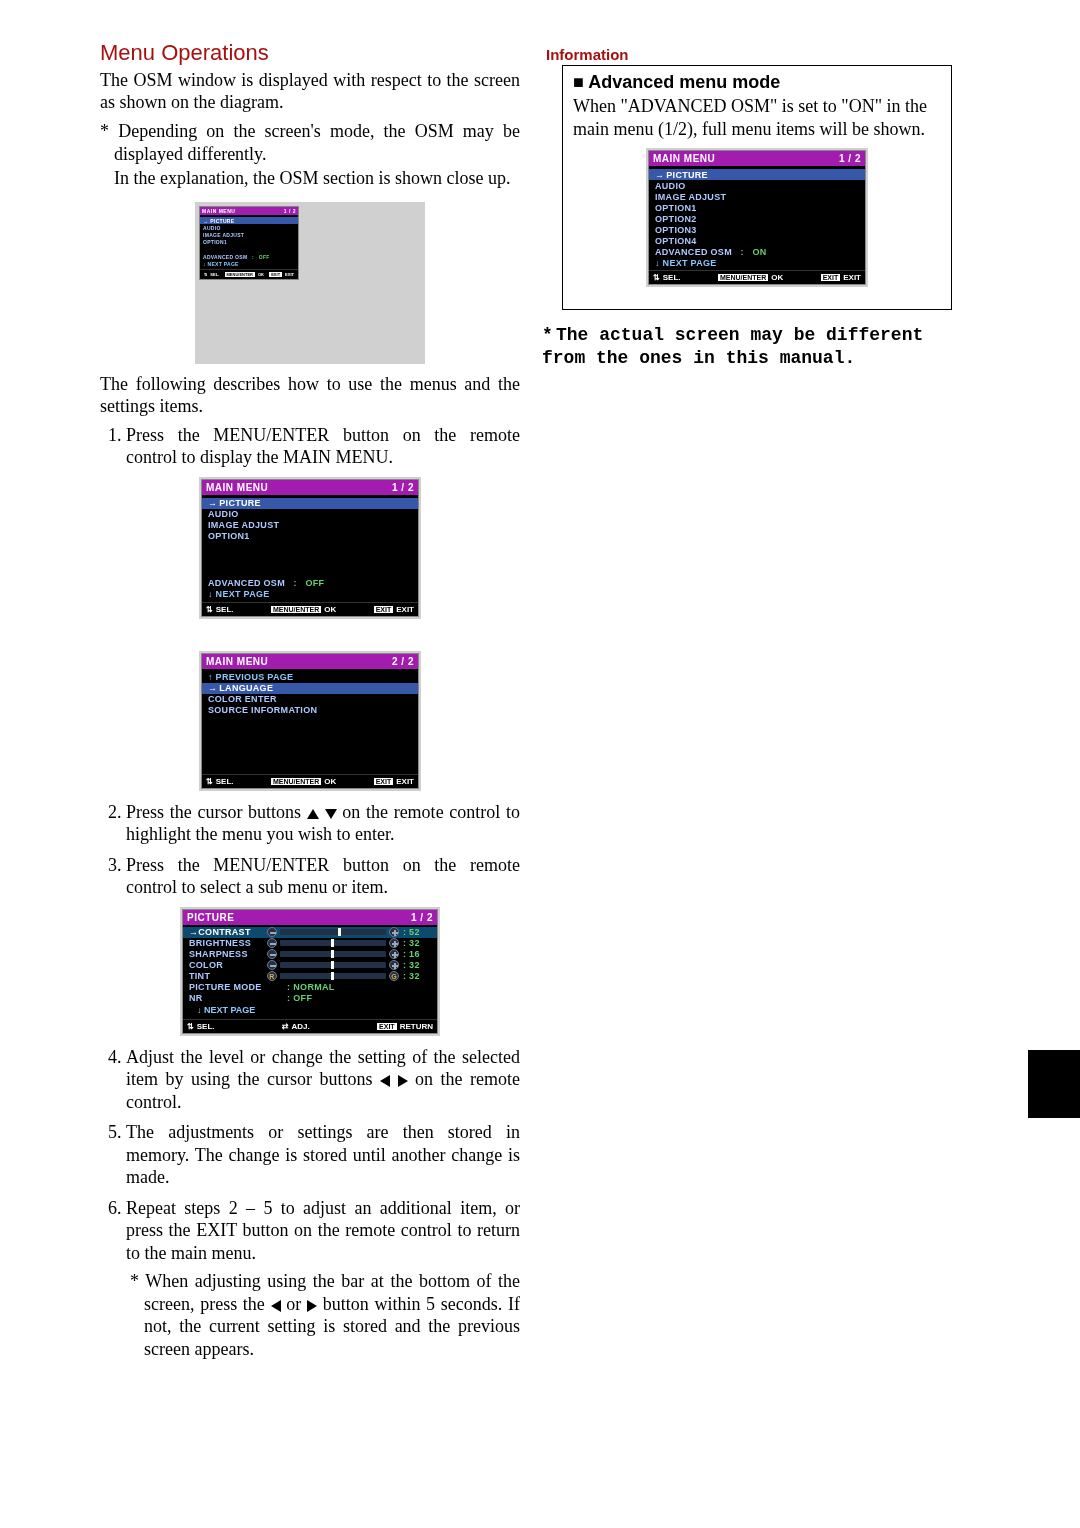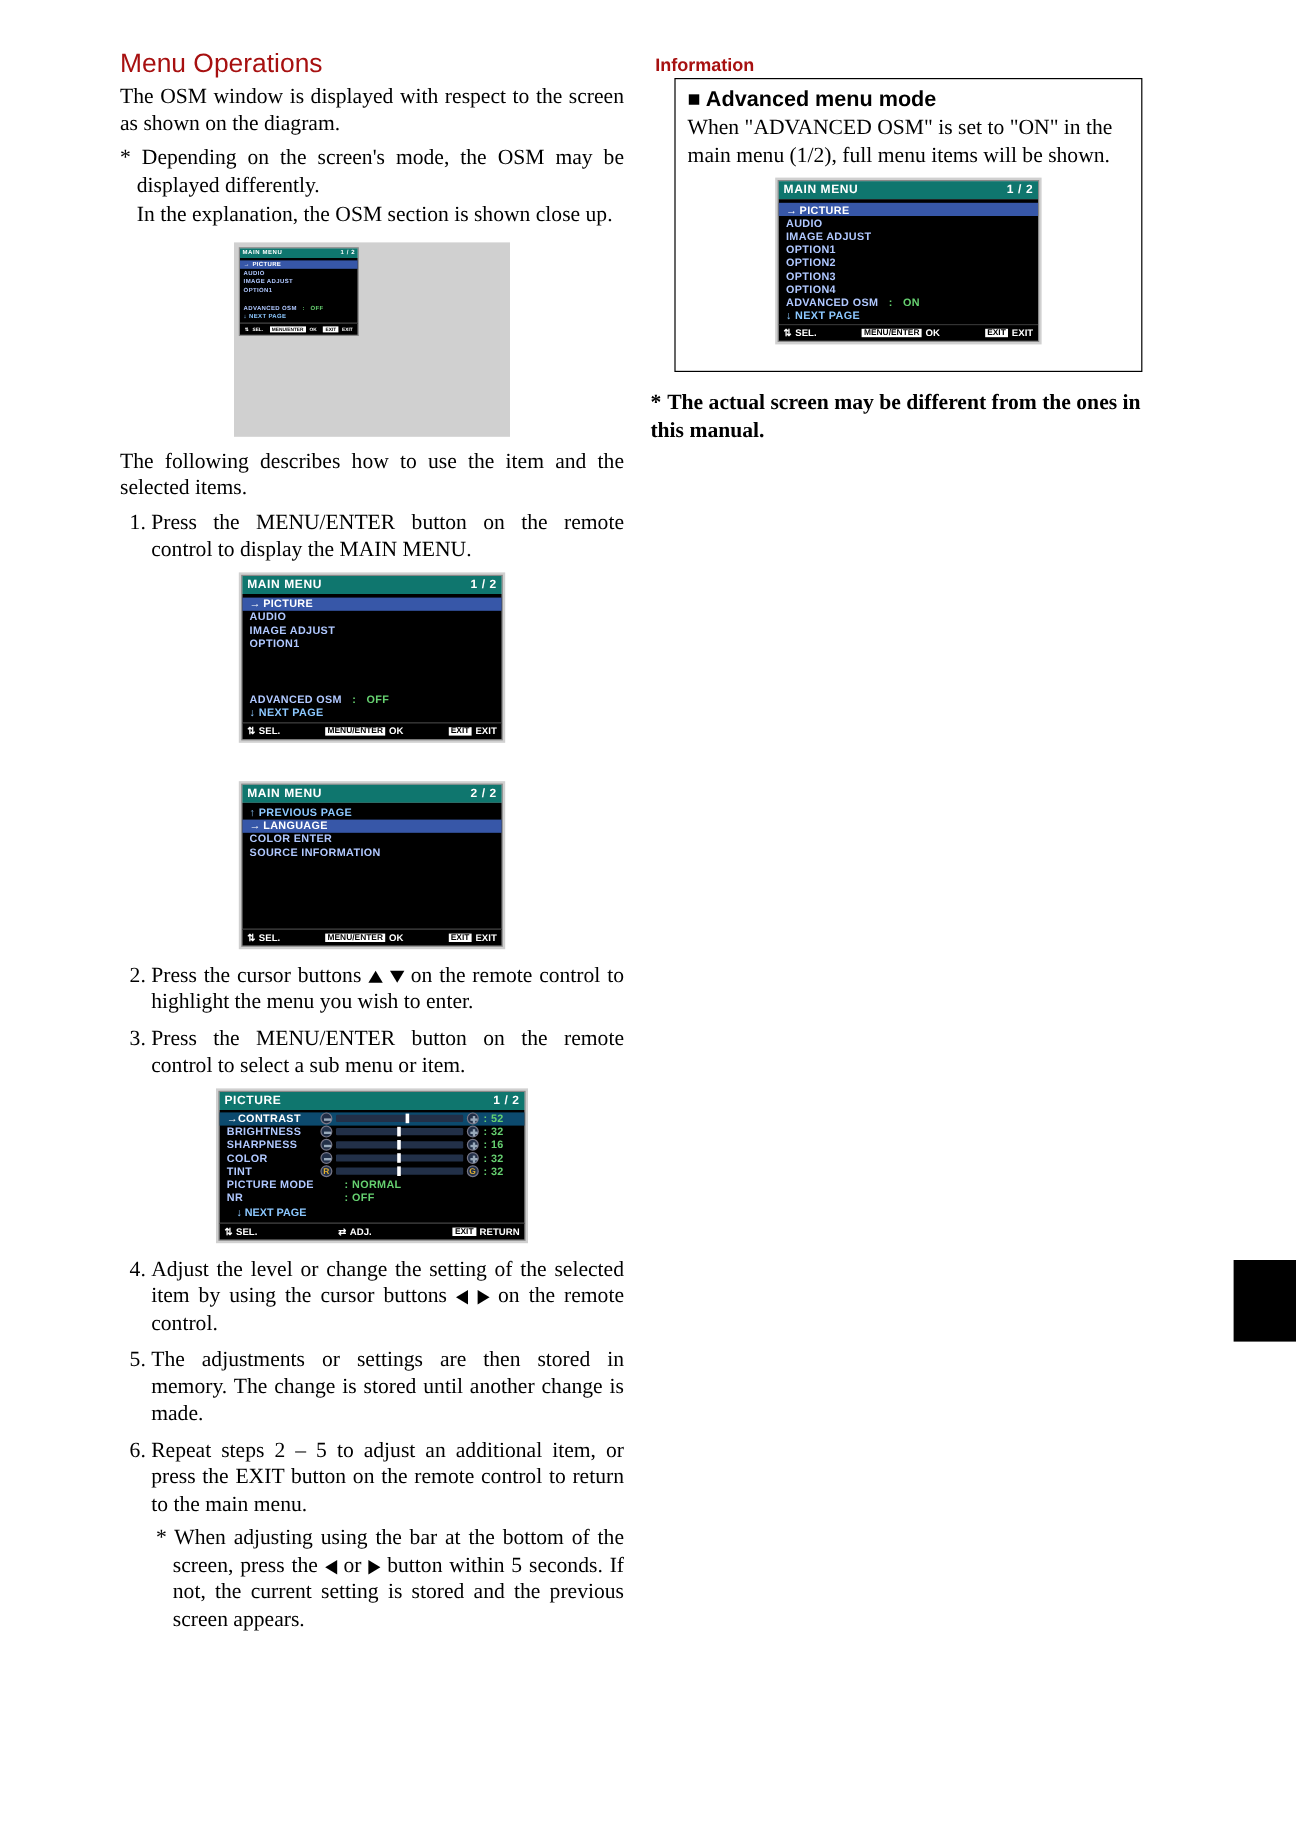--- a/index.html
+++ b/index.html
@@ -20,29 +20,29 @@
     ol.steps { padding-left: 26px; margin: 4px 0; }
     ol.steps li { font-size: 18px; line-height: 1.25; text-align: justify; margin-bottom: 8px; }
     .substep { font-size: 18px; line-height: 1.25; text-align: justify; margin-left: 18px; }
     .substep::before { content: "* "; margin-left: -14px; }
     .note-box { background: #bdbdbd; padding: 6px 10px; font-size: 18px; font-style: italic; line-height: 1.2; }
     .note-box .label { font-family: Arial, Helvetica, sans-serif; font-weight: 900; font-style: normal; }
     .info-box { border: 1px solid #000; padding: 6px 10px 12px 10px; margin-left: 20px; }
     .sub-h { font-family: Arial, Helvetica, sans-serif; font-weight: bold; font-size: 18px; margin: 0 0 2px 0; }
     .sub-h::before { content: "■ "; }
     .info-body { font-size: 18px; line-height: 1.25; margin: 0 0 8px 0; }
-    .bold-notice { font-family: Liberation Serif, serif; font-weight: bold; font-size: 18px; line-height: 1.25; margin-top: 14px; }
+    .bold-notice { font-family: Liberation Mono, monospace; font-weight: bold; font-size: 18px; line-height: 1.25; margin-top: 14px; }
     .bold-notice .ast { display: inline-block; width: 14px; }
 
     
     .osm-wrap { display: flex; justify-content: center; margin: 8px 0 10px 0; }
     .osm-outer { background: #d0d0d0; padding: 2px; }
     .osm-outer.big { width: 222px; }
     .osm-inner { border: 1px solid #888; }
-    .osm-titlebar { background: #0f766e; color: #fff; font-family: Arial, sans-serif; font-size: 10px; font-weight: bold; letter-spacing: 0.5px; display: flex; justify-content: space-between; padding: 2px 4px; }
+    .osm-titlebar { background: #a21caf; color: #fff; font-family: Arial, sans-serif; font-size: 10px; font-weight: bold; letter-spacing: 0.5px; display: flex; justify-content: space-between; padding: 2px 4px; }
     .osm-body { background: #000; color: #b0c8ff; font-family: Arial, sans-serif; font-size: 9px; font-weight: bold; letter-spacing: 0.3px; padding: 3px 6px 2px 6px; min-height: 60px; }
     .osm-body.small-body { font-size: 5px; min-height: 25px; padding: 2px 3px;} 
     .osm-body .row { display: flex; align-items: center; padding: 0.5px 0; }
     .osm-body .row.sel { background: #3757a8; color: #fff; margin: 0 -6px; padding-left: 6px; padding-right: 6px; }
     .arrow-r { color: #fff; margin-right: 2px; font-size: 9px; }
     .osm-body .nav { color: #8cc8ff; }
     .osm-footer { background: #000; color: #fff; font-family: Arial, sans-serif; font-size: 8px; font-weight: bold; display: flex; justify-content: space-between; align-items: center; padding: 2px 4px; border-top: 1px solid #333; }
     .osm-footer .seg { display: flex; align-items: center; gap: 3px; }
     .footer-btn { background: #fff; color:#000; padding: 0 2px; font-size: 7px; font-weight: bold; }
     .gap12 { height: 14px; }
@@ -126,21 +126,21 @@
                     <span class="footer-btn" style="font-size:4px;">EXIT</span> 
                     <span>EXIT</span>
                   </span>
             </div>
           </div>
           </div>
           <div style="height:80px; background:#d0d0d0;"></div>
         </div>
       </div>
 
-      <p class="body-text">The following describes how to use the item and the selected items.</p>
+      <p class="body-text">The following describes how to use the menus and the settings items.</p>
 
       <ol class="steps">
         <li>Press the MENU/ENTER button on the remote control to display the MAIN MENU.</li>
       </ol>
 
       <div class="osm-wrap">
         <div class="osm-outer big">
           <div class="osm-inner">
             <div class="osm-titlebar">
                 <span>MAIN MENU</span>

